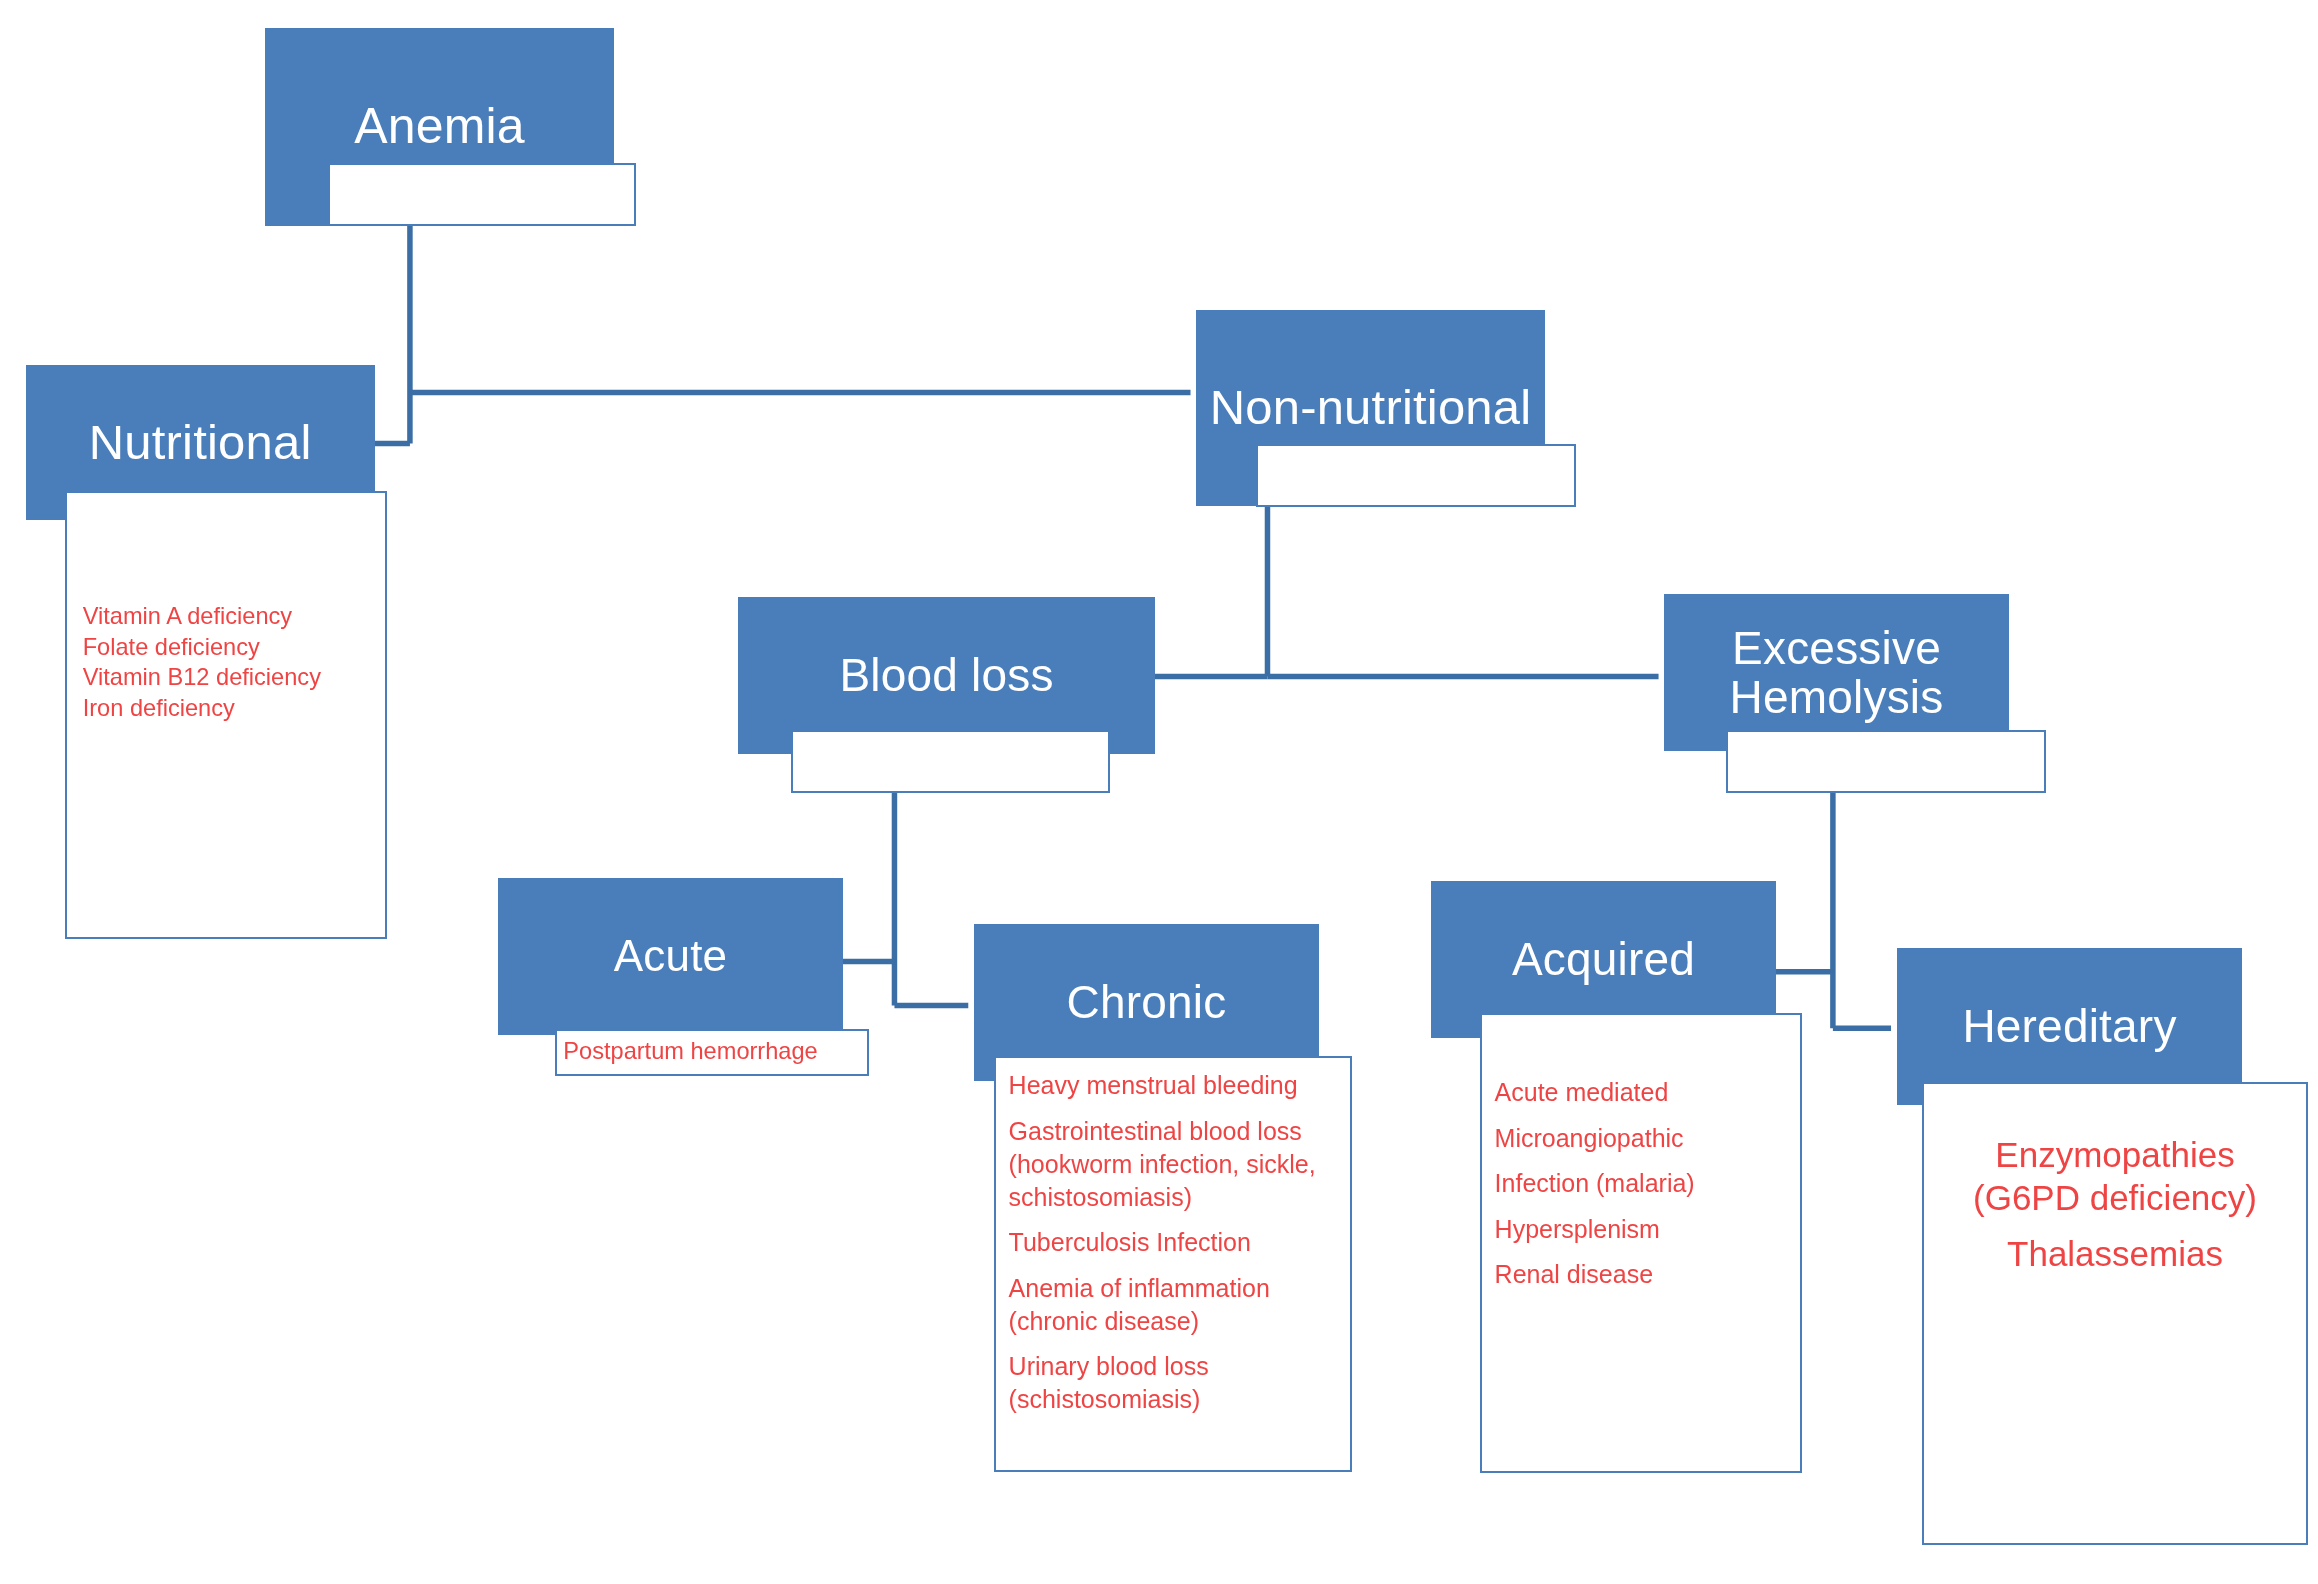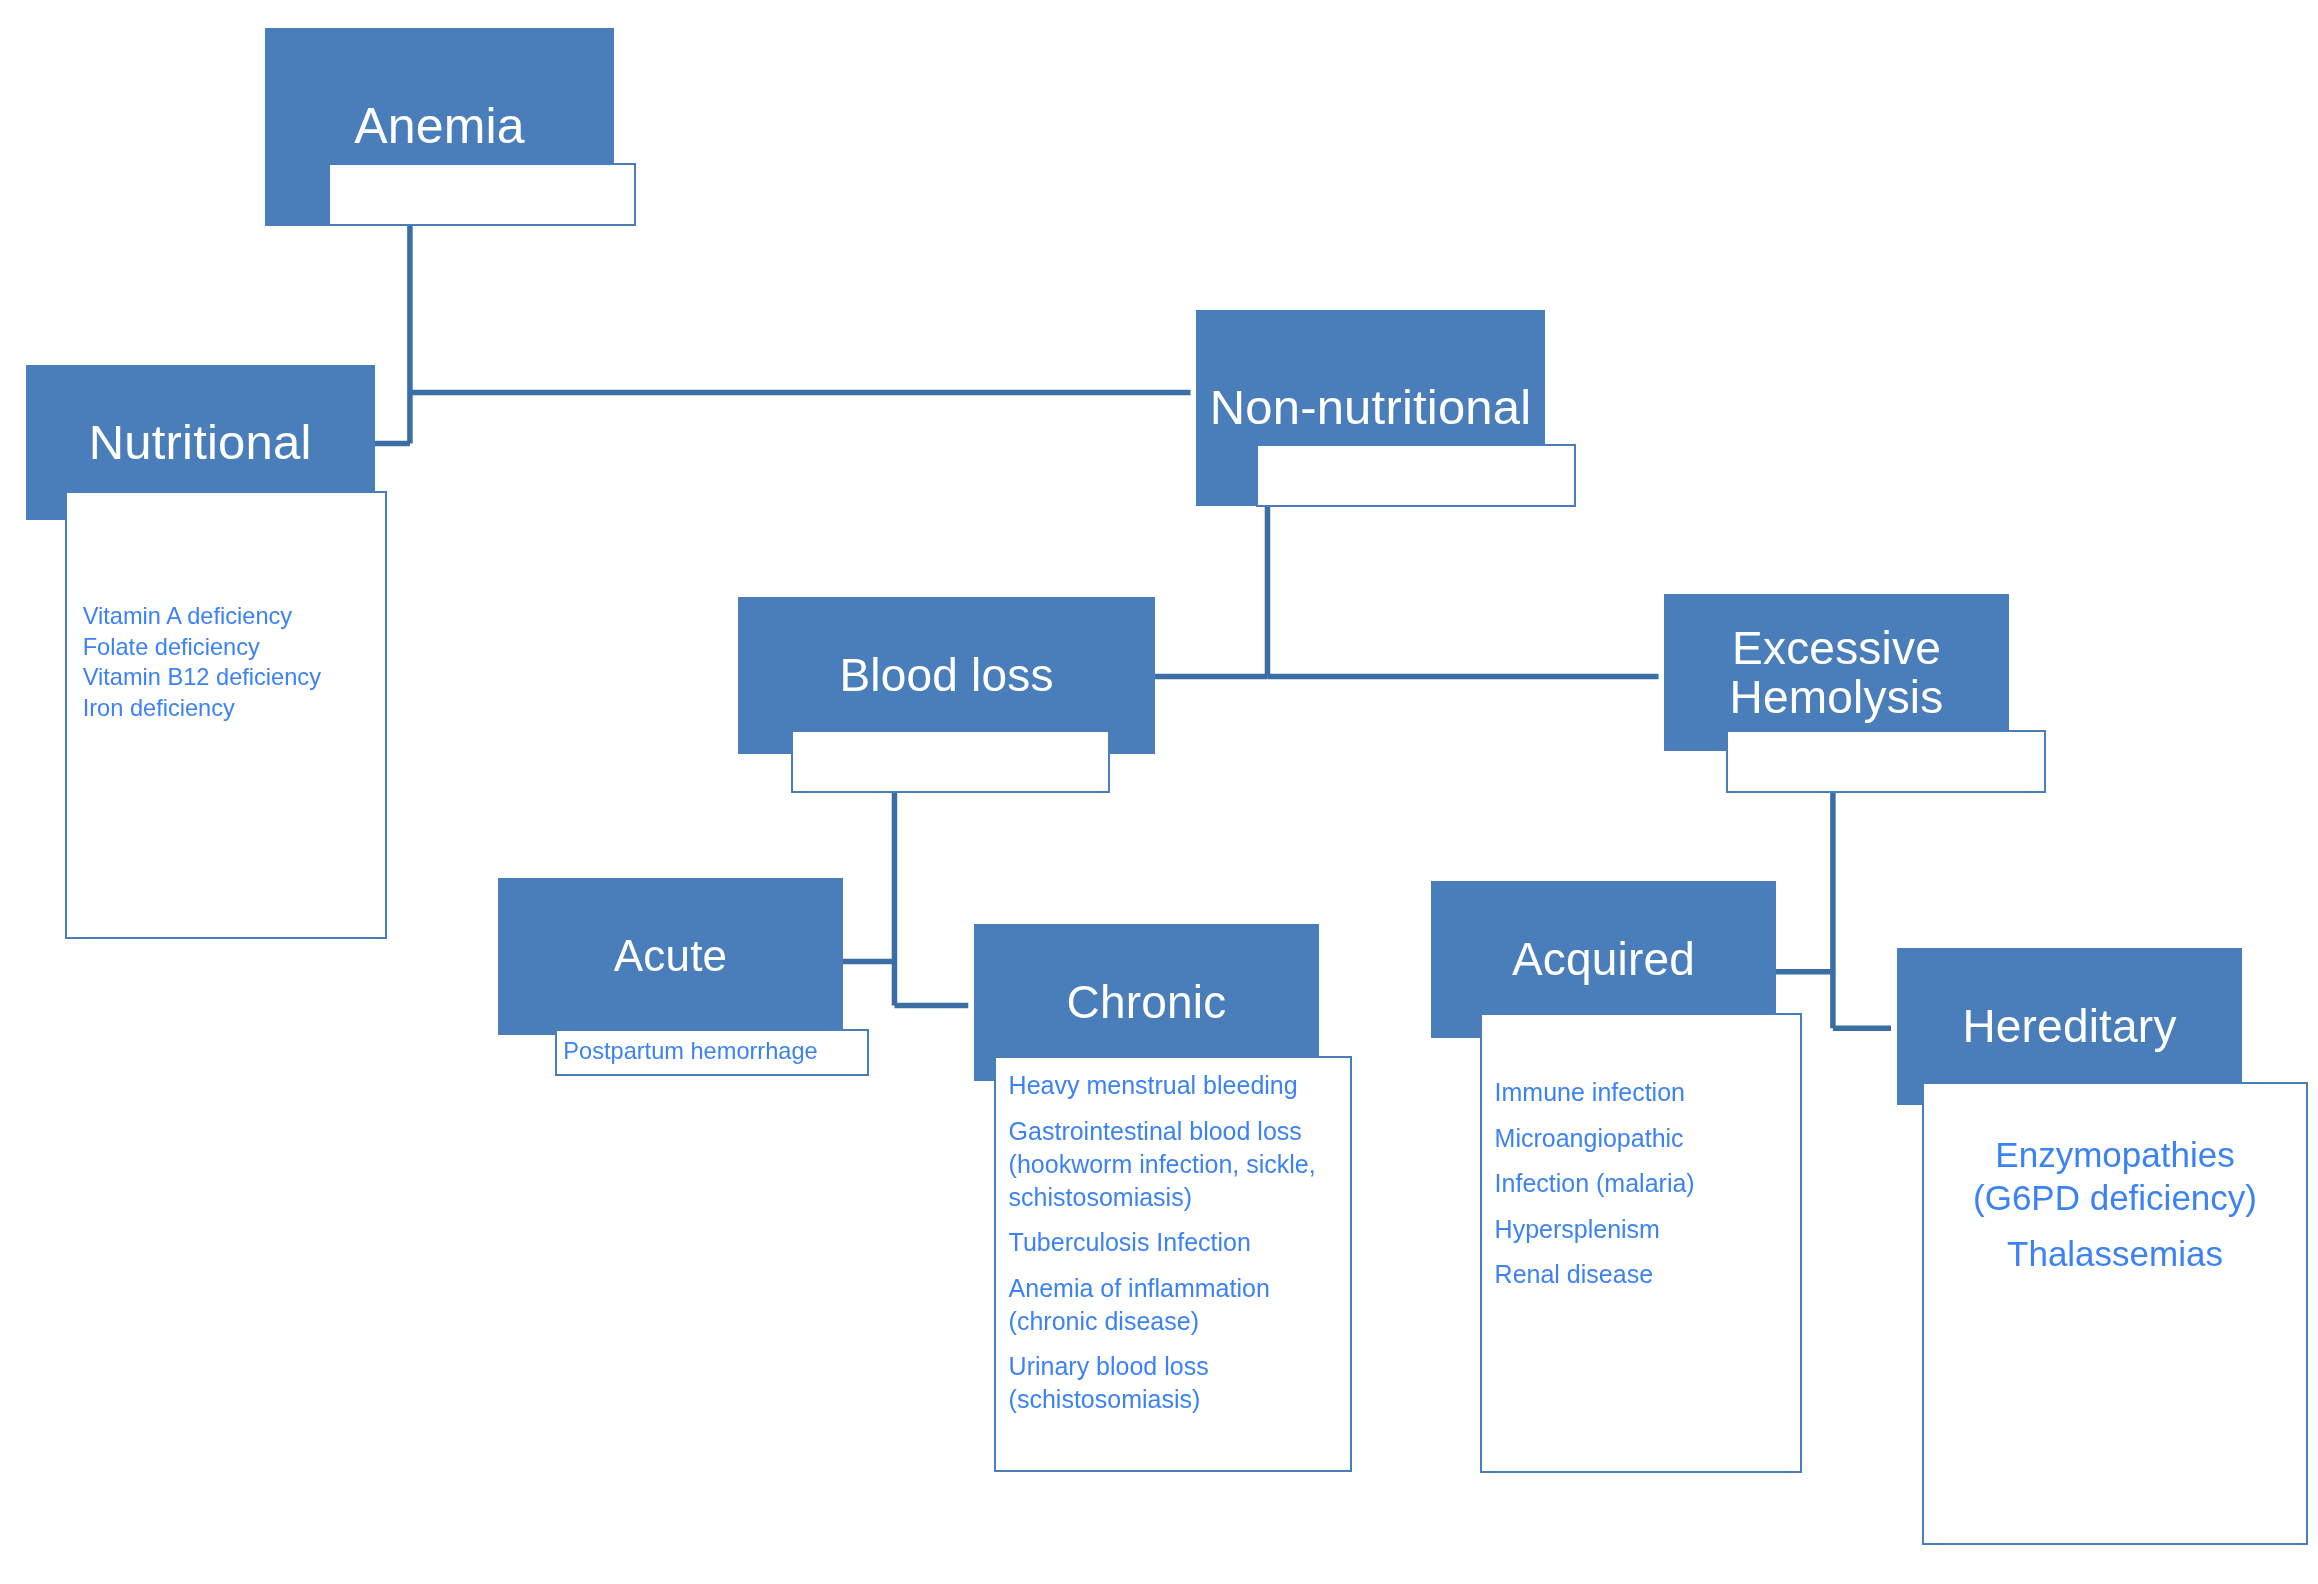--- a/index.html
+++ b/index.html
@@ -40,21 +40,21 @@
     letter-spacing: 0.2px;
     box-sizing: border-box;
     z-index: 3;
     margin-left: 6px;
   }
   .node-body {
     position: absolute;
     background: #ffffff;
     border: 2.4px solid #4a7ebb;
     box-sizing: border-box;
-    color: #3b82f6;
+    color: #ef4444;
     z-index: 4;
     overflow: hidden;
   }
   .node-body ul {
     list-style: none;
     margin: 0;
     padding: 0;
   }
   .node-body li {
     margin: 0;
@@ -156,21 +156,21 @@
         <li>Anemia of inflammation (chronic disease)</li>
         <li>Urinary blood loss (schistosomiasis)</li>
       </ul>
     </div>
   </div>
 
   <div class="node">
     <div class="node-header t-l3" style="left:1425px; top:881px; width:345px; height:157px;">Acquired</div>
     <div class="node-body" style="left:1480px; top:1013px; width:322px; height:460px; padding:61px 12.6px 0 12.6px;">
       <ul class="list-md list-gap">
-        <li>Immune infection</li>
+        <li>Acute mediated</li>
         <li>Microangiopathic</li>
         <li>Infection (malaria)</li>
         <li>Hypersplenism</li>
         <li>Renal disease</li>
       </ul>
     </div>
   </div>
 
   <div class="node">
     <div class="node-header t-l3" style="left:1891px; top:948px; width:345px; height:157px;">Hereditary</div>

